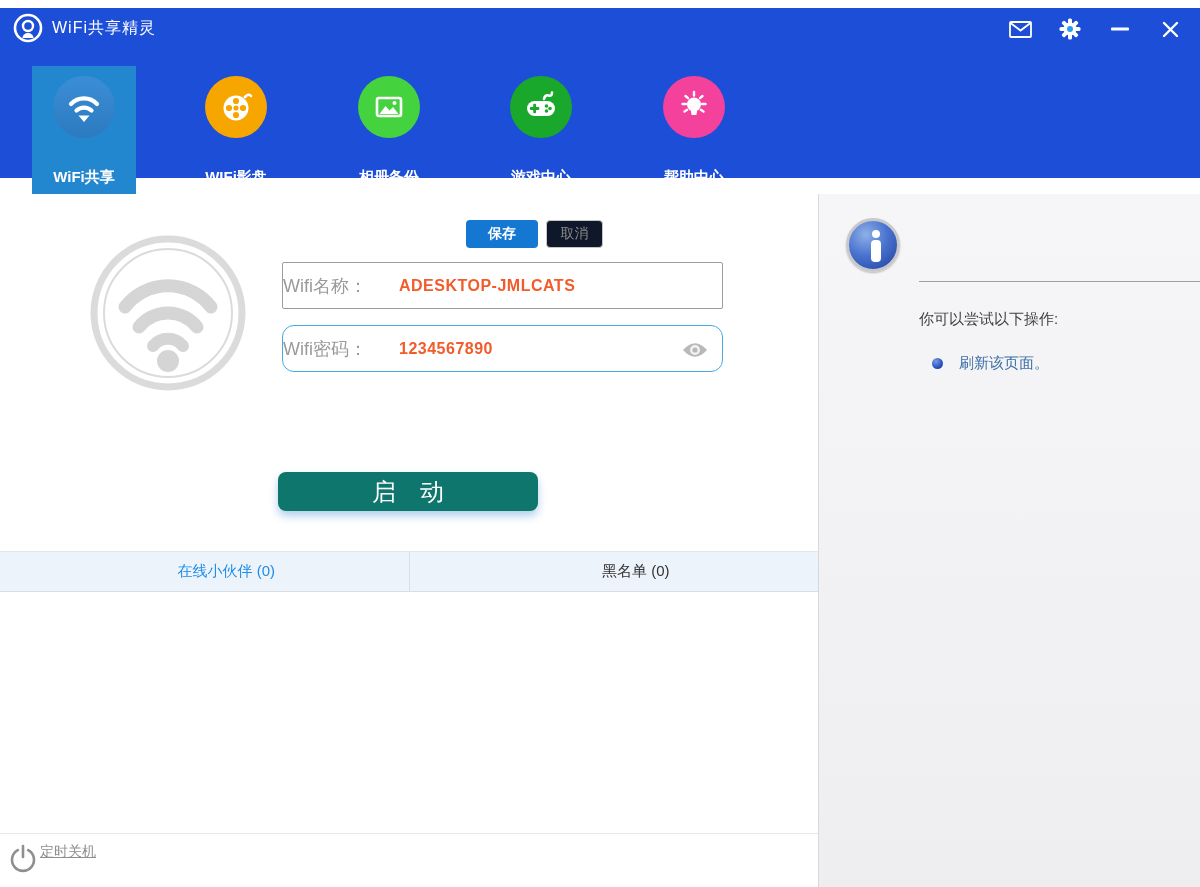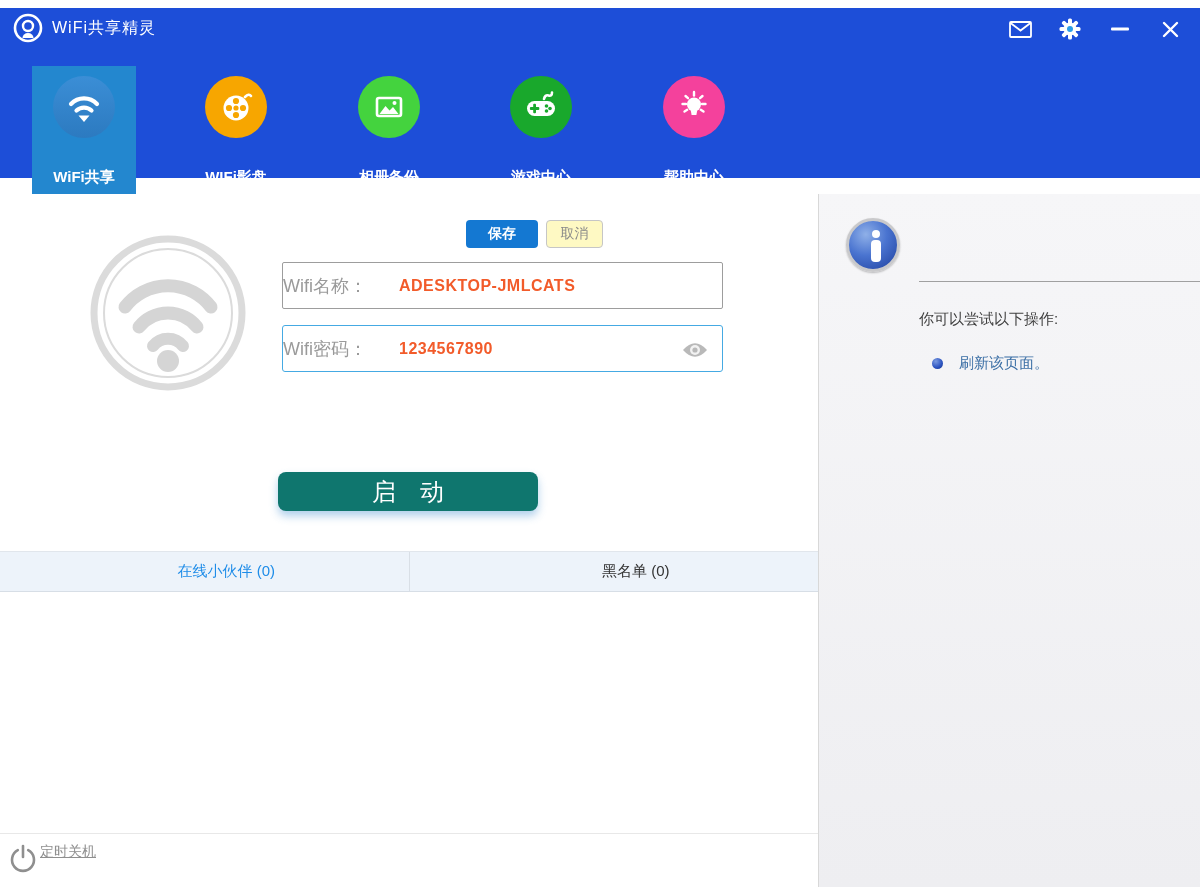--- a/index.html
+++ b/index.html
@@ -22,24 +22,24 @@
   .c-wifi { background:linear-gradient(180deg,#3b8ed6 0%,#2c7ac0 100%); }
   .c-film { background:#f7a600; }
   .c-photo { background:#44d33e; }
   .c-game { background:#19a82c; }
   .c-bulb { background:#f4419c; }
 
   
   .main { position:absolute; left:0; top:194px; width:818px; height:693px; background:#ffffff; }
   .wifi-badge { position:absolute; left:88px; top:39px; width:160px; height:160px; }
   .btn-save { position:absolute; left:466px; top:26px; width:72px; height:28px; background:#1478d2; border:none; border-radius:4px; color:#ffffff; font-size:14px; font-weight:bold; cursor:pointer; }
-  .btn-cancel { position:absolute; left:546px; top:26px; width:57px; height:28px; background:#fef9c3; border:1px solid #c6c6c6; border-radius:4px; color:#8a8a8a; font-size:14px; cursor:pointer; }
+  .btn-cancel { position:absolute; left:546px; top:26px; width:57px; height:28px; background:#0f172a; border:1px solid #c6c6c6; border-radius:4px; color:#8a8a8a; font-size:14px; cursor:pointer; }
   .field { position:absolute; left:282px; width:441px; height:47px; background:#ffffff; display:flex; align-items:center; }
   .field-name { top:68px; border:1px solid #9d9d9d; border-radius:2px; }
-  .field-pass { top:131px; border:1px solid #45aae3; border-radius:3px; }
+  .field-pass { top:131px; border:1px solid #45aae3; border-radius:12px; }
   .field-label { color:#9a9a9a; font-size:18px; }
   .field-value { color:#f25b2a; font-size:16px; font-weight:bold; letter-spacing:0.5px;margin-left:32px; }
   .eye { position:absolute; right:14px; top:15px; width:26px; height:18px; cursor:pointer; }
   .btn-start { position:absolute; left:278px; top:278px; width:260px; height:39px; background:#0f766e; border:none; border-radius:8px; color:#ffffff; font-size:24px; box-shadow:0 5px 8px rgba(80,150,210,0.45); cursor:pointer; }
 
   .tabbar { position:absolute; left:0; top:357px; width:818px; height:41px; background:#edf3fa; border-top:1px solid #e1e6ec; border-bottom:1px solid #d7dee6; display:flex; }
   .tab { flex:1; display:flex; align-items:center; justify-content:center; font-size:15px; color:#333333; cursor:pointer;padding-left:44px; }
   .tab.active { color:#1e8ce8; }
   .tab + .tab { border-left:1px solid #d9dfe6; }
 

